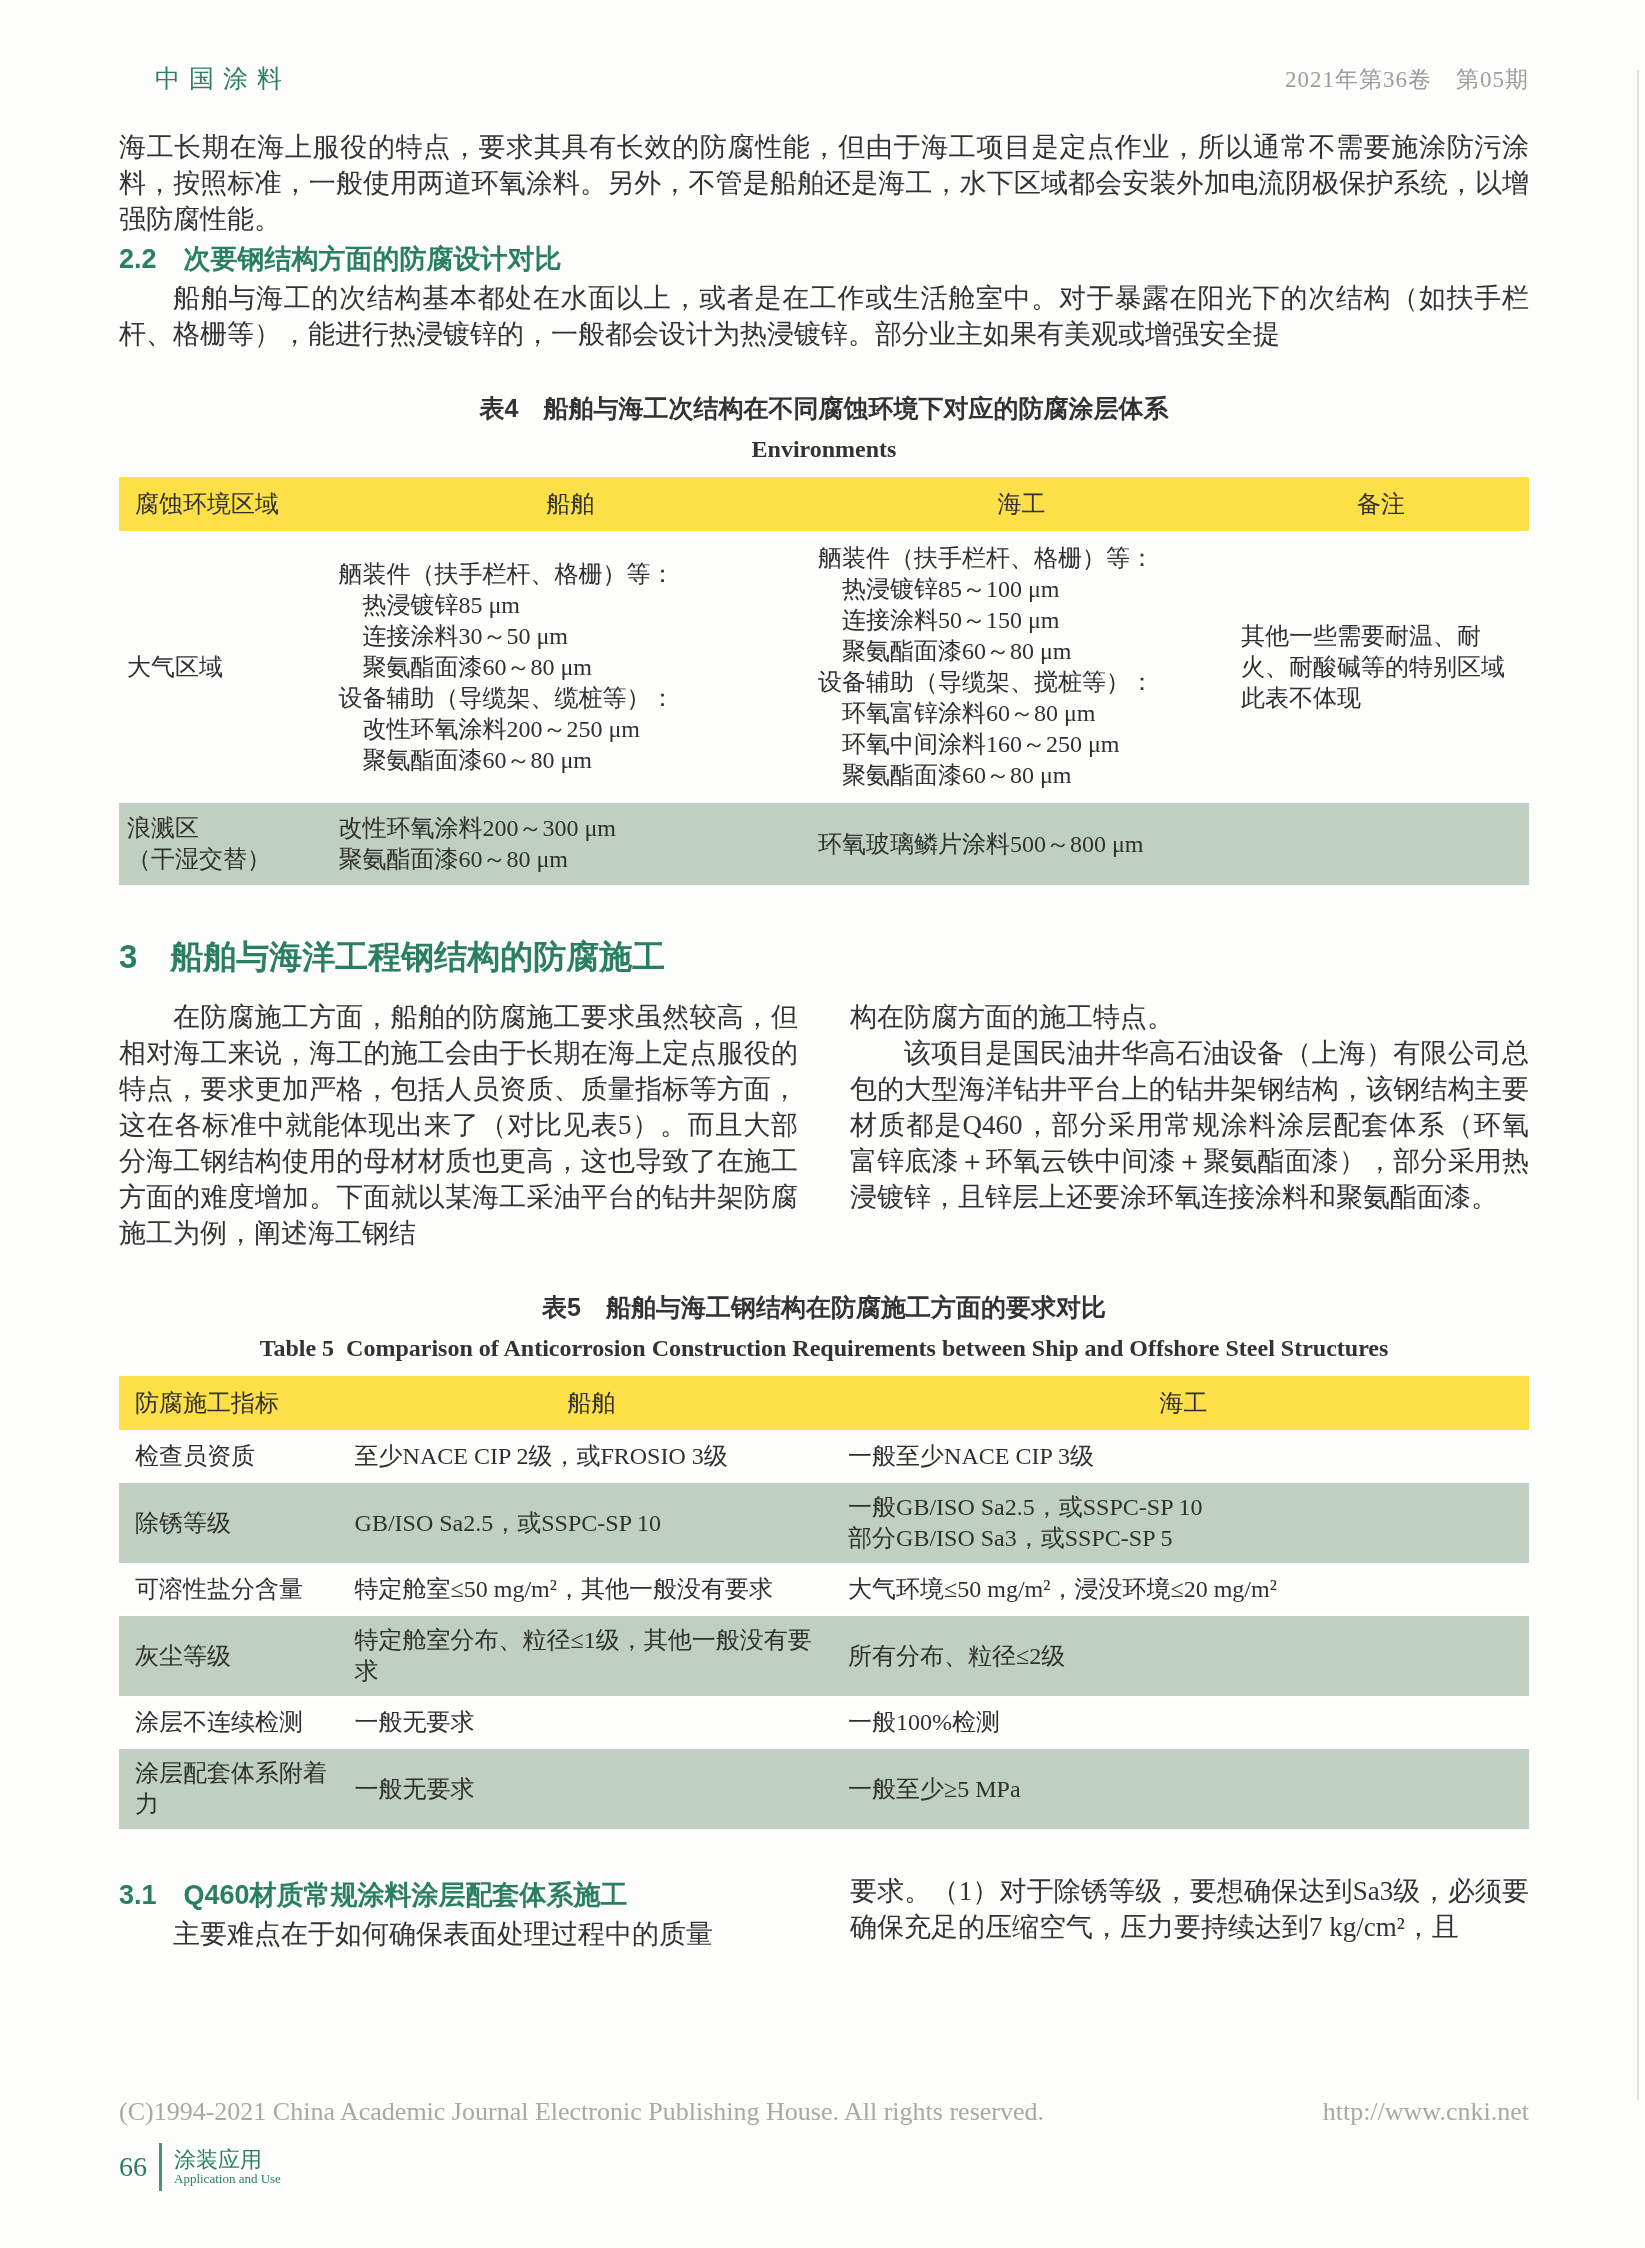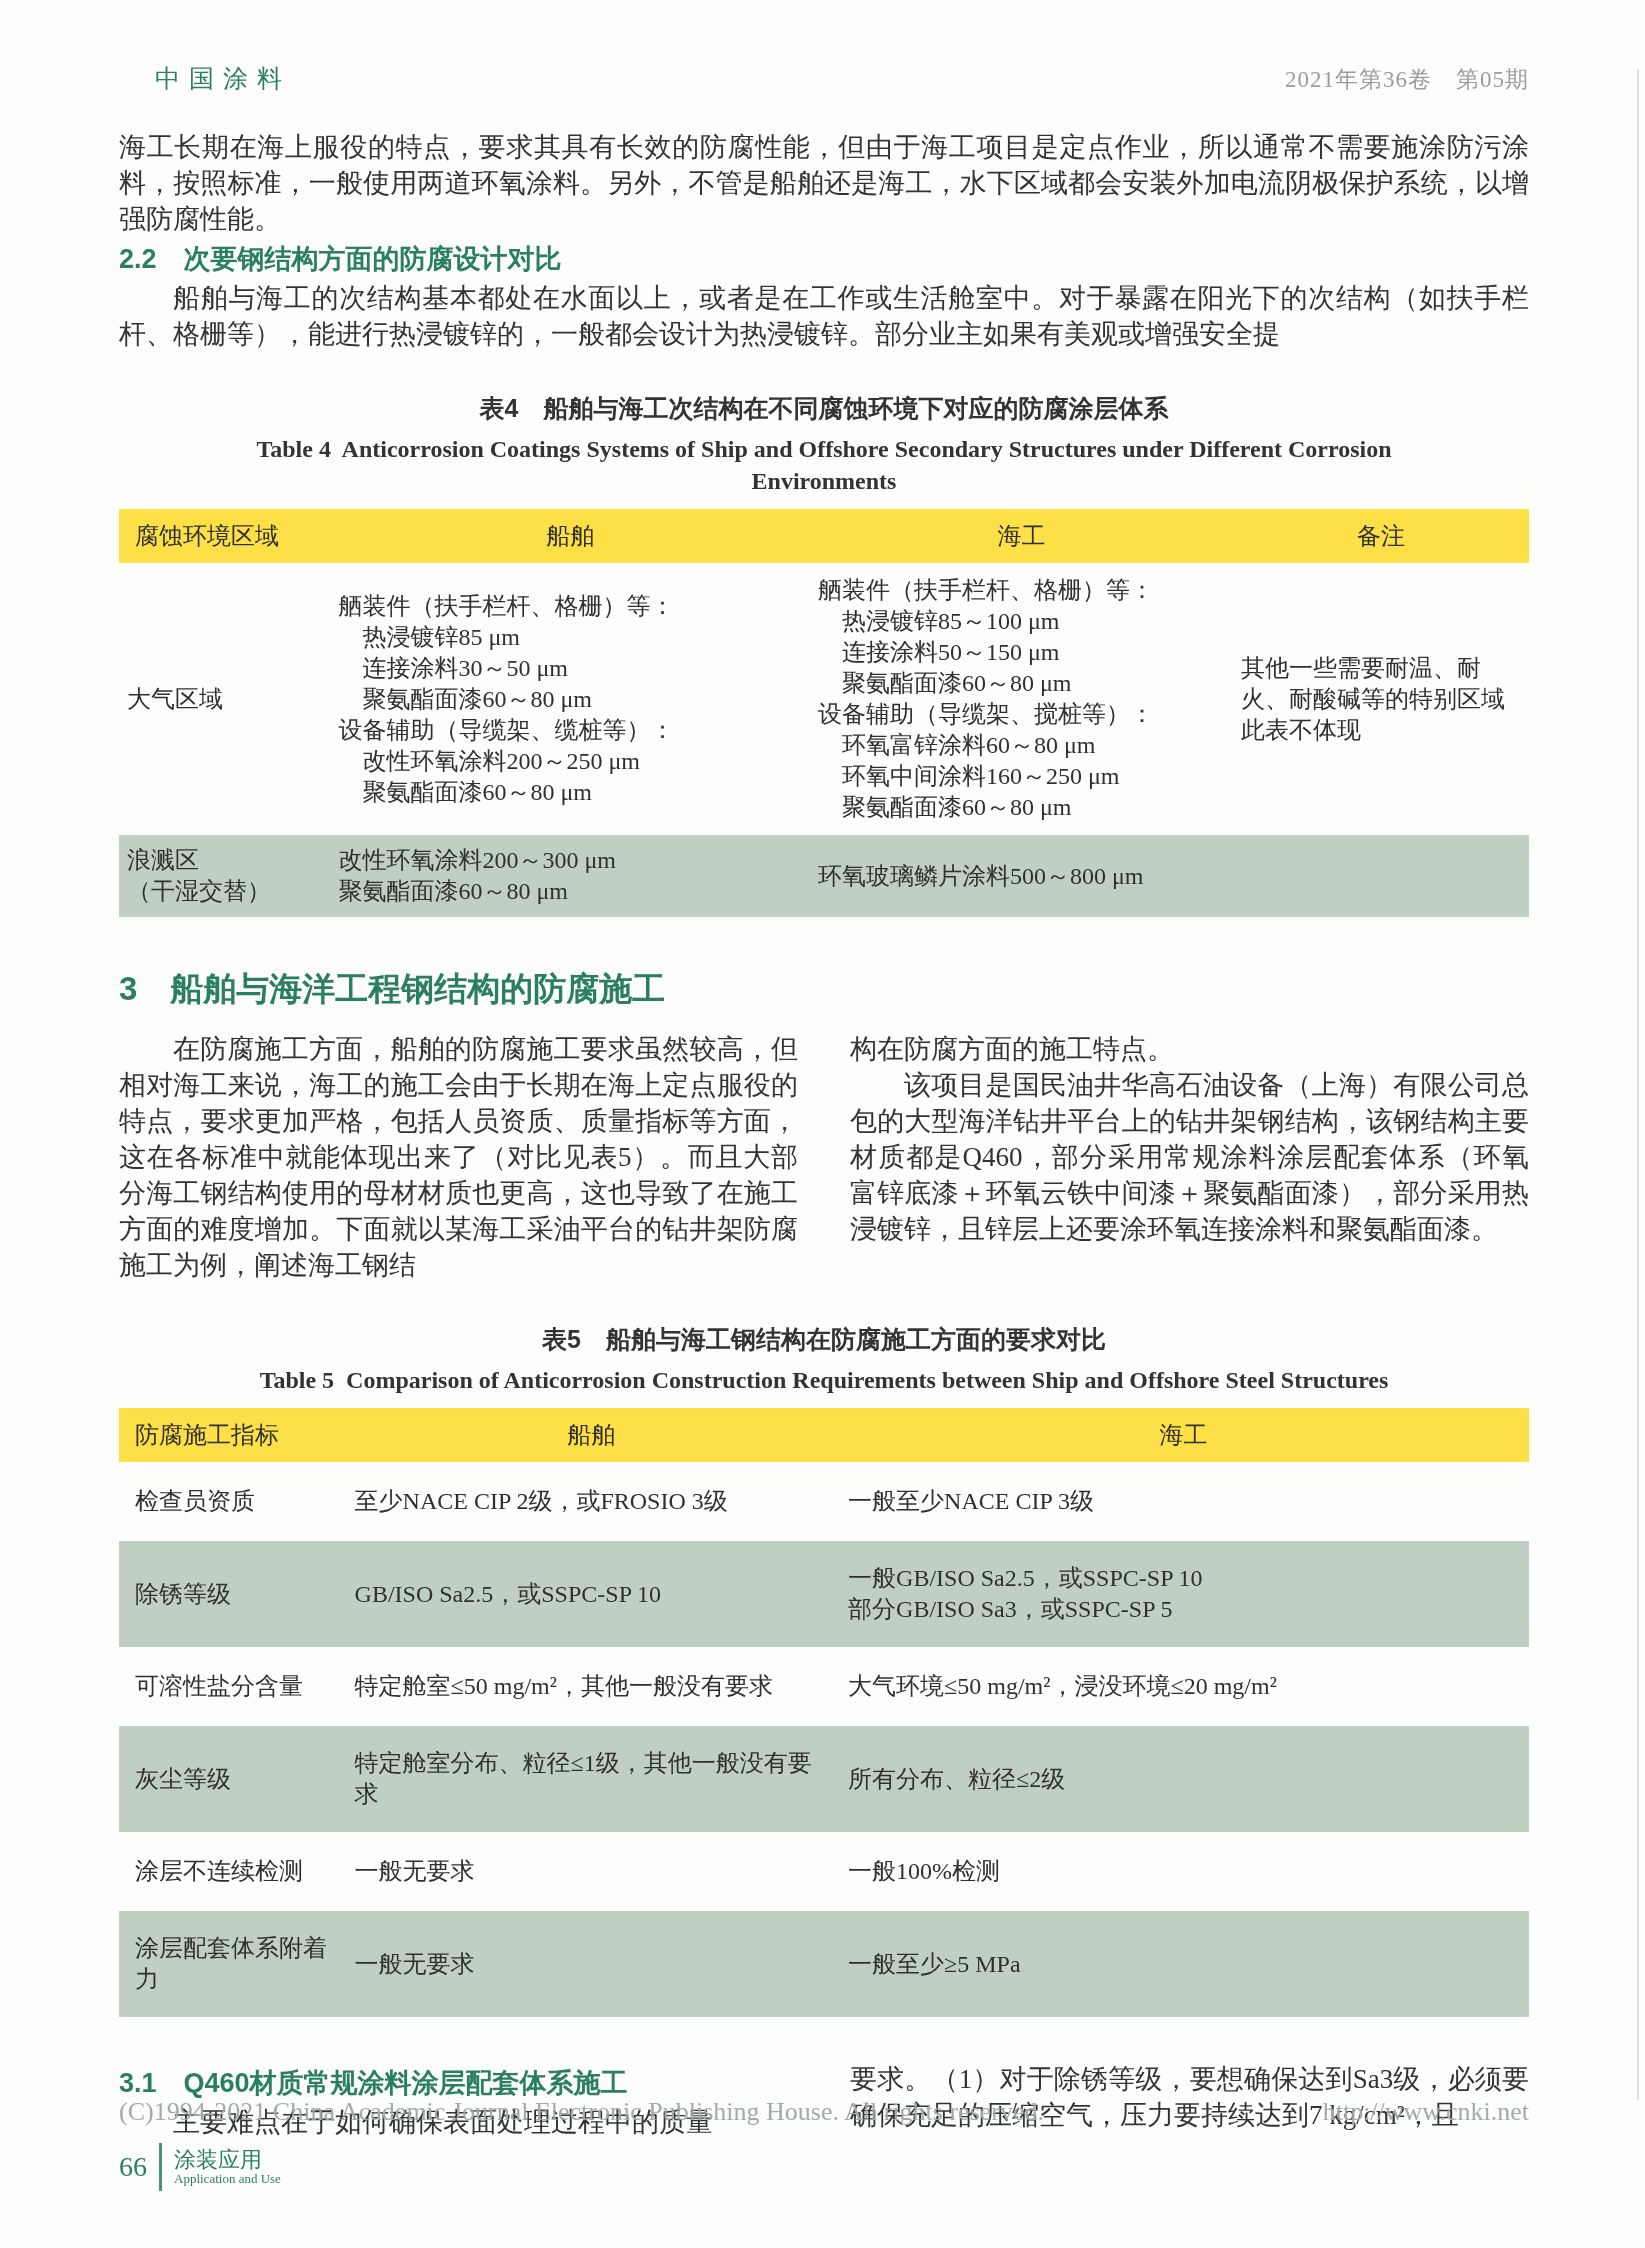--- a/index.html
+++ b/index.html
@@ -50,21 +50,21 @@
   table.data-table td { vertical-align:middle; padding:10px 8px; line-height:31px; }
   tr.row-green td { background:#bfd0c2; }
   tr.sep td { border-top:2px solid #ffffff; }
   td.c-zone { padding-left:16px; text-align:left; }
   td.c-ship { padding-left:44px; text-align:left; }
   td.c-offshore { padding-left:36px; text-align:left; }
   td.c-note { padding:10px 20px; text-align:left; }
   .line { white-space:pre-wrap; }
 
   
-  table.table5 td { padding:22px 10px; line-height:31px; }
+  table.table5 td { padding:9px 10px; line-height:31px; }
   table.table5 td.c-ind { padding-left:16px; }
 
   
   .footer { position:absolute; left:119px; right:117px; bottom:58px; }
   .copyright-row { display:flex; justify-content:space-between; align-items:baseline; color:#a2aba4; font-size:26px; }
   .cnki-url { color:#a2aba4; text-decoration:none; }
   .page-num-block { margin-top:16px; display:flex; align-items:center; gap:12px; color:#2a7f63; }
   .pnum { font-size:28px; }
   .pn-divider { width:3px; height:48px; background:#4a907a; }
   .pn-col { display:flex; flex-direction:column; line-height:1.15; }
@@ -86,21 +86,20 @@
     <div class="col">
       <p class="para">海工长期在海上服役的特点，要求其具有长效的防腐性能，但由于海工项目是定点作业，所以通常不需要施涂防污涂料，按照标准，一般使用两道环氧涂料。另外，不管是船舶还是海工，水下区域都会安装外加电流阴极保护系统，以增强防腐性能。</p>
       <h3 class="sub-heading">2.2　次要钢结构方面的防腐设计对比</h3>
       <p class="para indent">船舶与海工的次结构基本都处在水面以上，或者是在工作或生活舱室中。对于暴露在阳光下的次结构（如扶手栏杆、格栅等），能进行热浸镀锌的，一般都会设计为热浸镀锌。部分业主如果有美观或增强安全提</p>
     </div>
   </div>
 
   <div class="table-block">
     <div class="table-caption">
       <div class="cap-cn">表4　船舶与海工次结构在不同腐蚀环境下对应的防腐涂层体系</div>
-      <div class="cap-en">Table 4  Anticorrosion Coatings Systems of Ship and Offshore Secondary Structures under Different Corrosion</div>
       <div class="cap-en">Environments</div>
     </div>
     <table class="data-table table4">
       <colgroup>
           <col style="width:15%">
           <col style="width:34%">
           <col style="width:30%">
           <col style="width:21%">
         </colgroup>
       <thead>

